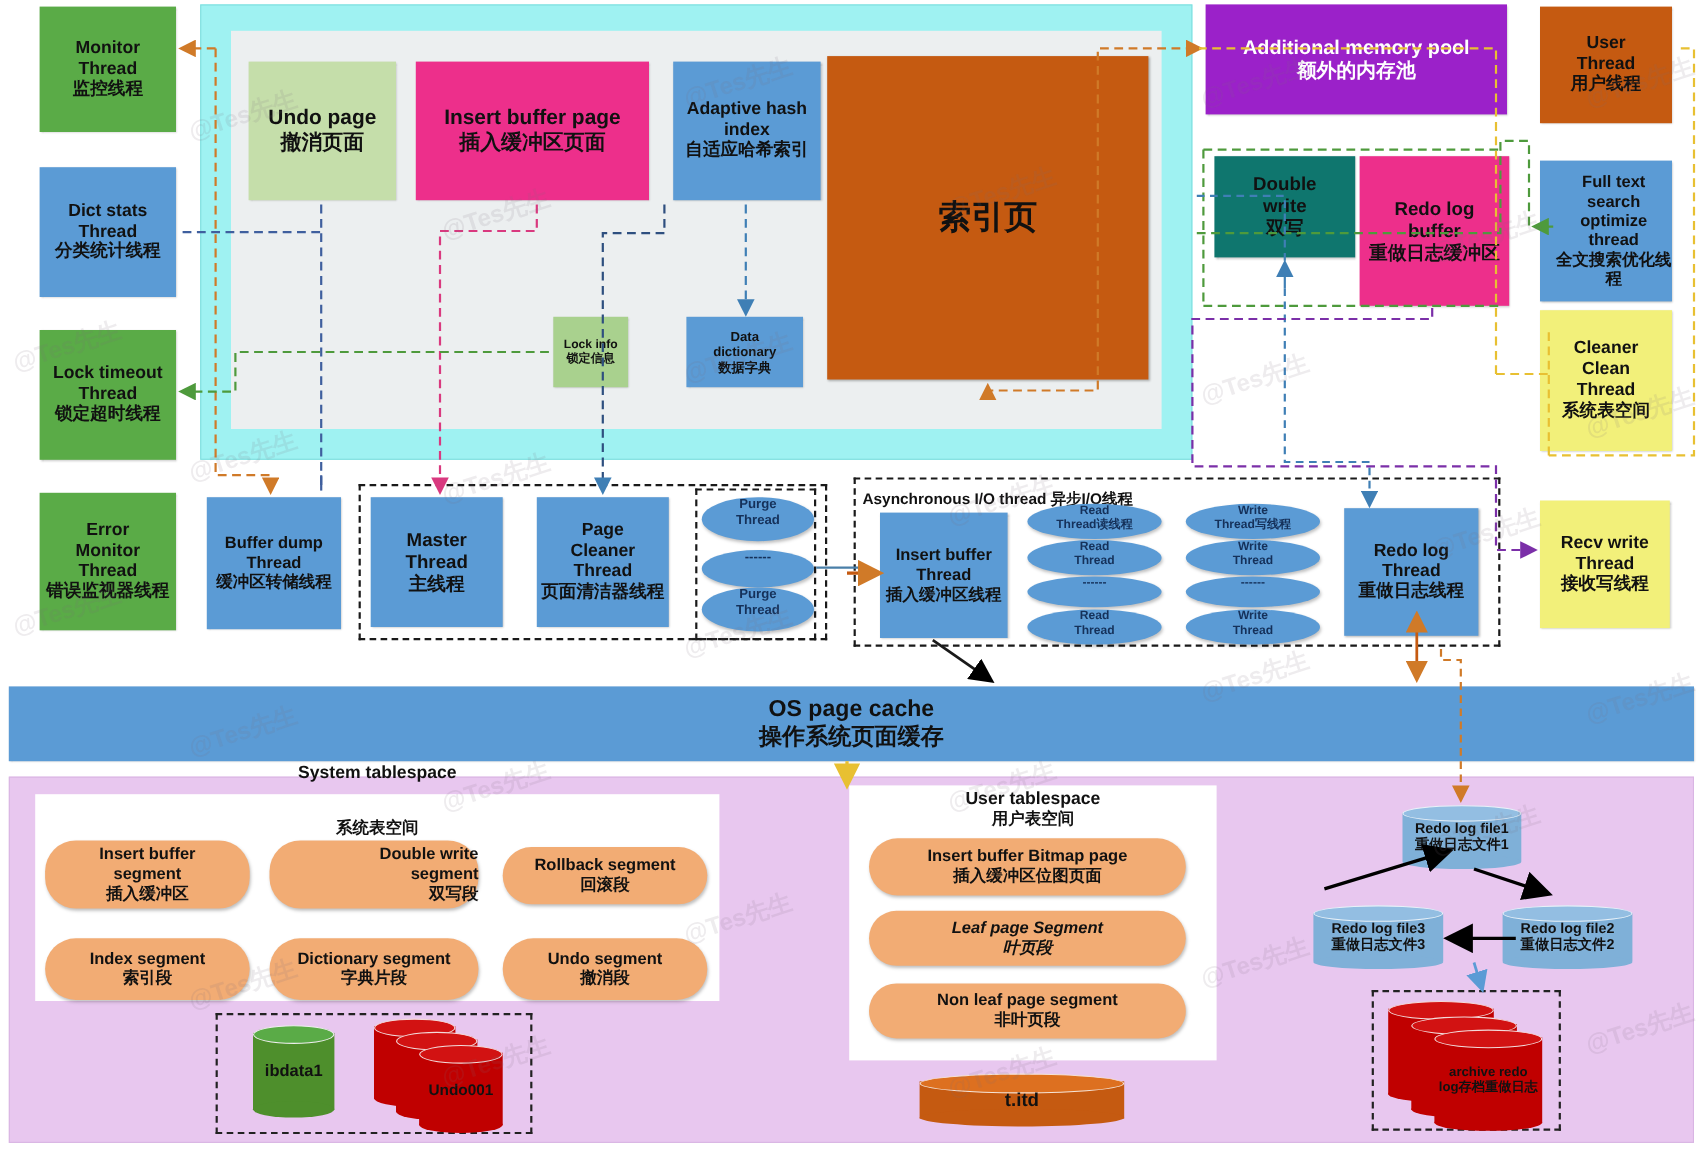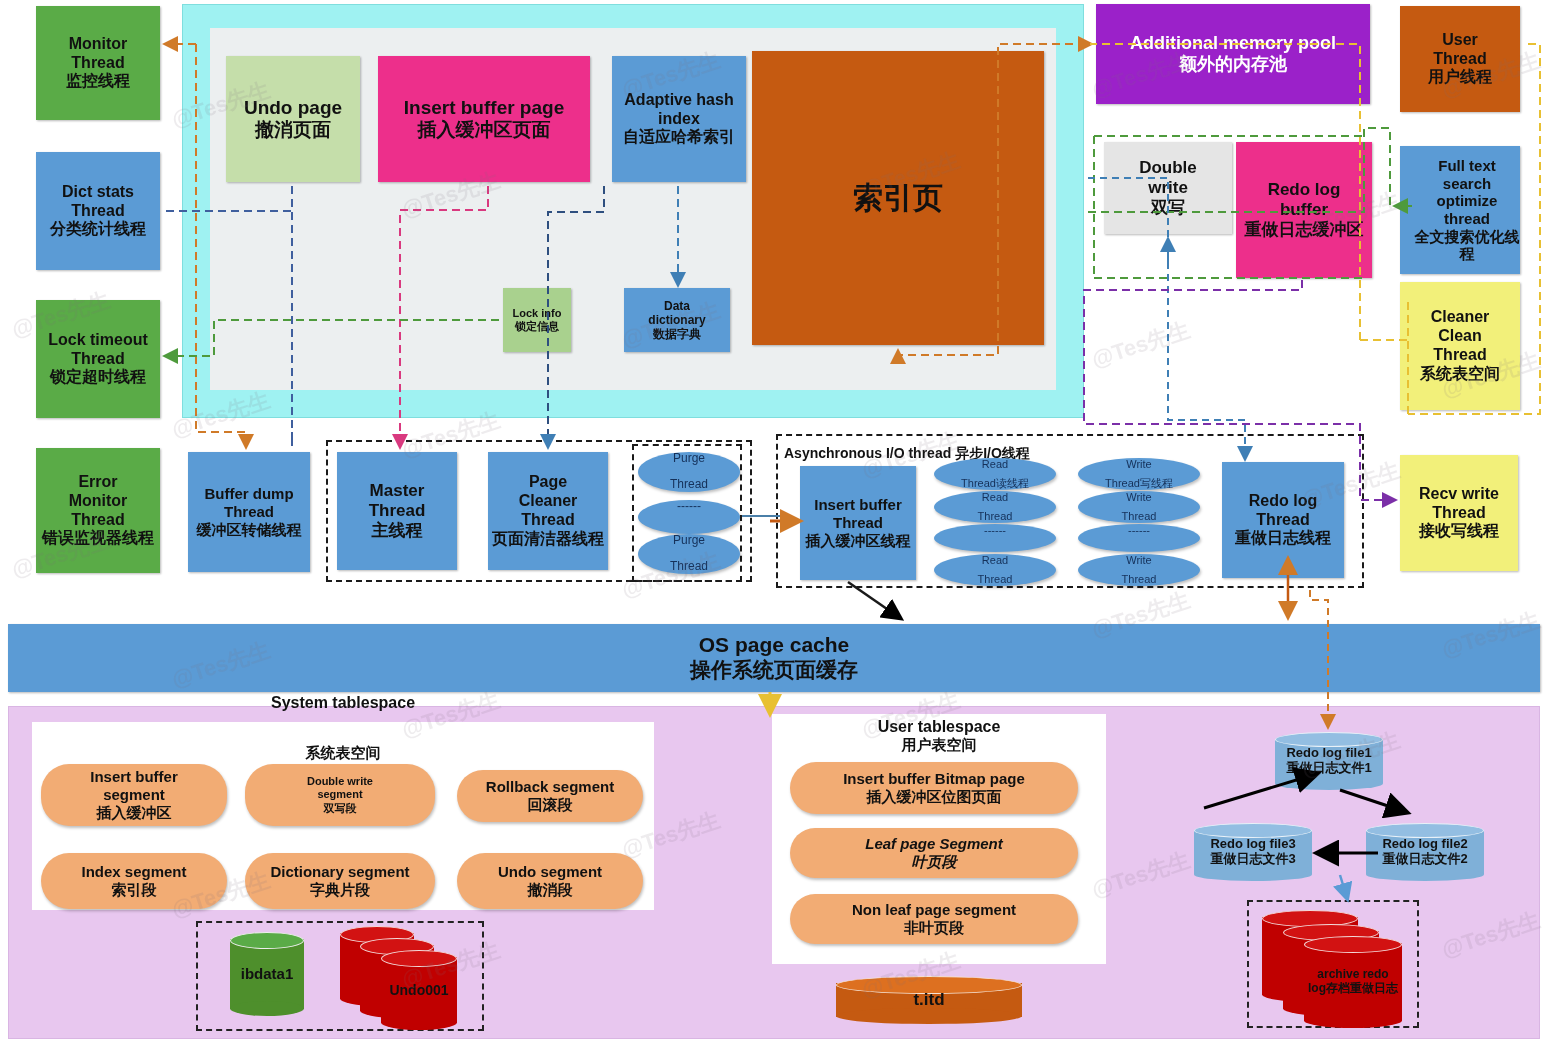--- a/index.html
+++ b/index.html
@@ -23,22 +23,22 @@
   #purge-container{border:2px dashed #1a1a1a;}
   #storage-container{background:#e8c7ef;border:1px solid #d9b5e3;}
   #systs-panel,#userts-panel{background:#ffffff;}
   #ibdata-dash{border:2px dashed #222;}
   #archive-dash{border:2px dashed #222;}
   
   .pill{border-radius:28px;background:#f2ac74;color:#111;font-weight:bold;
         display:flex;flex-direction:column;align-items:center;justify-content:center;
         text-align:center;line-height:1.2;box-shadow:1px 2px 3px rgba(0,0,0,.25);}
   
-  .ell{border-radius:50%;background:#5b9bd5;color:#15315a;font-weight:normal;
-       display:flex;flex-direction:column;align-items:center;justify-content:space-between;
+  .ell{border-radius:50%;background:#5b9bd5;color:#15315a;font-weight:bold;
+       display:flex;flex-direction:column;align-items:center;justify-content:flex-start;
        text-align:center;line-height:1.15;box-shadow:1px 2px 3px rgba(0,0,0,.25);}
   
   .cyl{position:absolute;display:flex;align-items:center;justify-content:center;
        text-align:center;font-weight:bold;line-height:1.15;color:#111;}
   .cyl .body{position:absolute;left:0;right:0;top:7px;bottom:7px;}
   .cyl .top{position:absolute;left:0;right:0;top:0;height:15px;border-radius:50%;}
   .cyl .bot{position:absolute;left:0;right:0;bottom:0;height:15px;border-radius:50%;}
   .cyl .lbl{position:relative;z-index:3;width:100%;padding:0 4px;box-sizing:border-box;}
   svg.lines{position:absolute;left:0;top:0;width:1548px;height:1045px;z-index:5;
             pointer-events:none;}
@@ -104,21 +104,21 @@
   <span class="en">Data</span>
   <span class="en">dictionary</span>
   <span class="cn">数据字典</span>
 </div>
 
 <div class="abs box" id="addl-mem-pool" style="left:1096px;top:4px;width:274px;height:100px;background:#9b21c9;color:#fff;font-size:18px;">
   <span class="en">Additional memory pool</span>
   <span class="cn">额外的内存池</span>
 </div>
 
-<div class="abs box" id="double-write" style="left:1104px;top:142px;width:128px;height:92px;background:#e5e5e5;font-size:17px;">
+<div class="abs box" id="double-write" style="left:1104px;top:142px;width:128px;height:92px;background:#0f766e;font-size:17px;">
   <span class="en">Double</span>
   <span class="en">write</span>
   <span class="cn">双写</span>
 </div>
 
 <div class="abs box" id="redo-log-buffer" style="left:1236px;top:142px;width:136px;height:136px;background:#ed2f8b;font-size:17px;">
   <span class="en">Redo log</span>
   <span class="en">buffer</span>
   <span class="cn">重做日志缓冲区</span>
 </div>
@@ -243,21 +243,21 @@
 <div class="abs" id="systs-panel" style="left:32px;top:722px;width:622px;height:188px;"></div>
 
 <div class="abs ttl" style="left:32px;top:693px;width:622px;font-size:16px;">System tablespace</div>
 <div class="abs ttl" style="left:32px;top:744px;width:622px;font-size:15px;">系统表空间</div>
 
 <div class="abs pill" style="left:41px;top:764px;width:186px;height:62px;font-size:15px;">
   <span>Insert buffer</span>
   <span>segment</span>
   <span>插入缓冲区</span>
 </div>
-<div class="abs pill" style="left:245px;top:764px;width:190px;height:62px;font-size:11px;">
+<div class="abs pill" style="left:245px;top:764px;width:190px;height:62px;font-size:15px;align-items:flex-end;">
   <span>Double write</span>
   <span>segment</span>
   <span>双写段</span>
 </div>
 <div class="abs pill" style="left:457px;top:770px;width:186px;height:52px;font-size:15px;">
   <span>Rollback segment</span>
   <span>回滚段</span>
 </div>
 
 <div class="abs pill" style="left:41px;top:853px;width:186px;height:56px;font-size:15px;">

